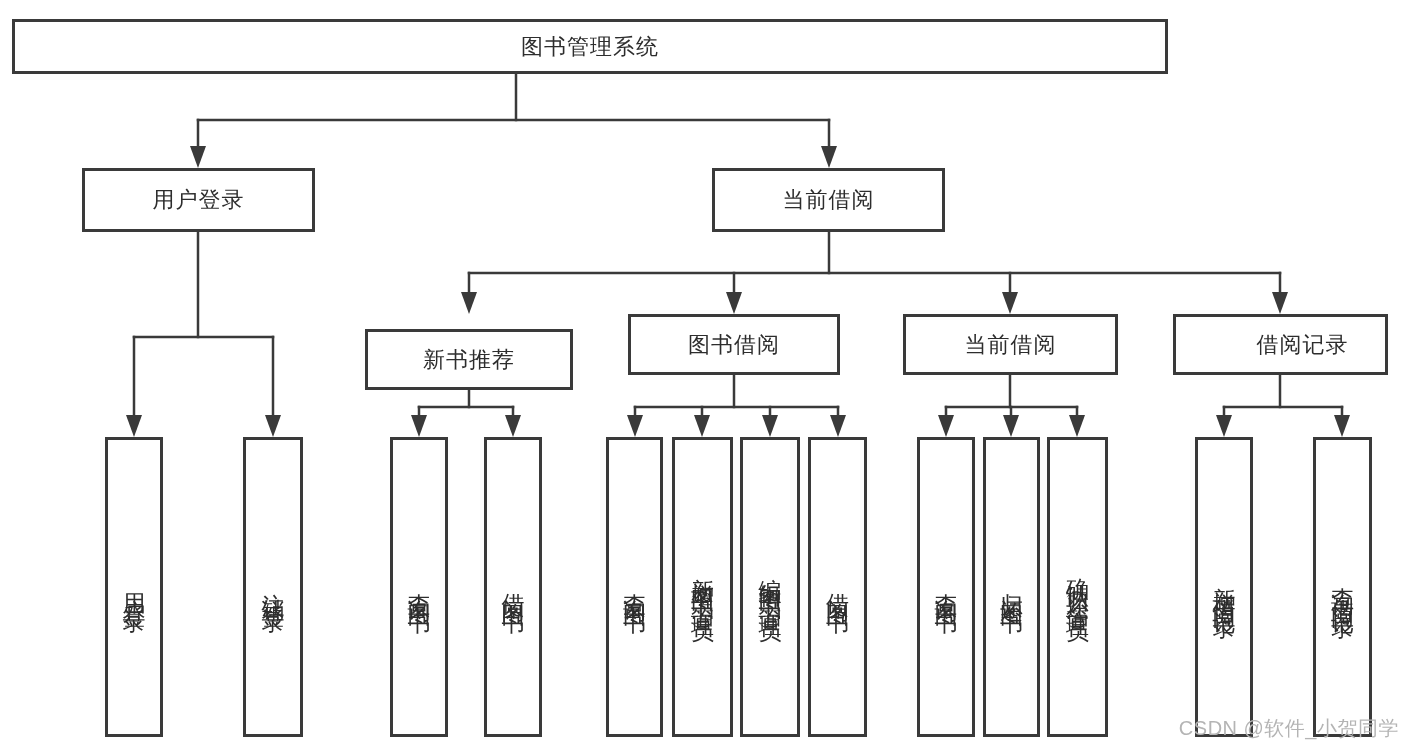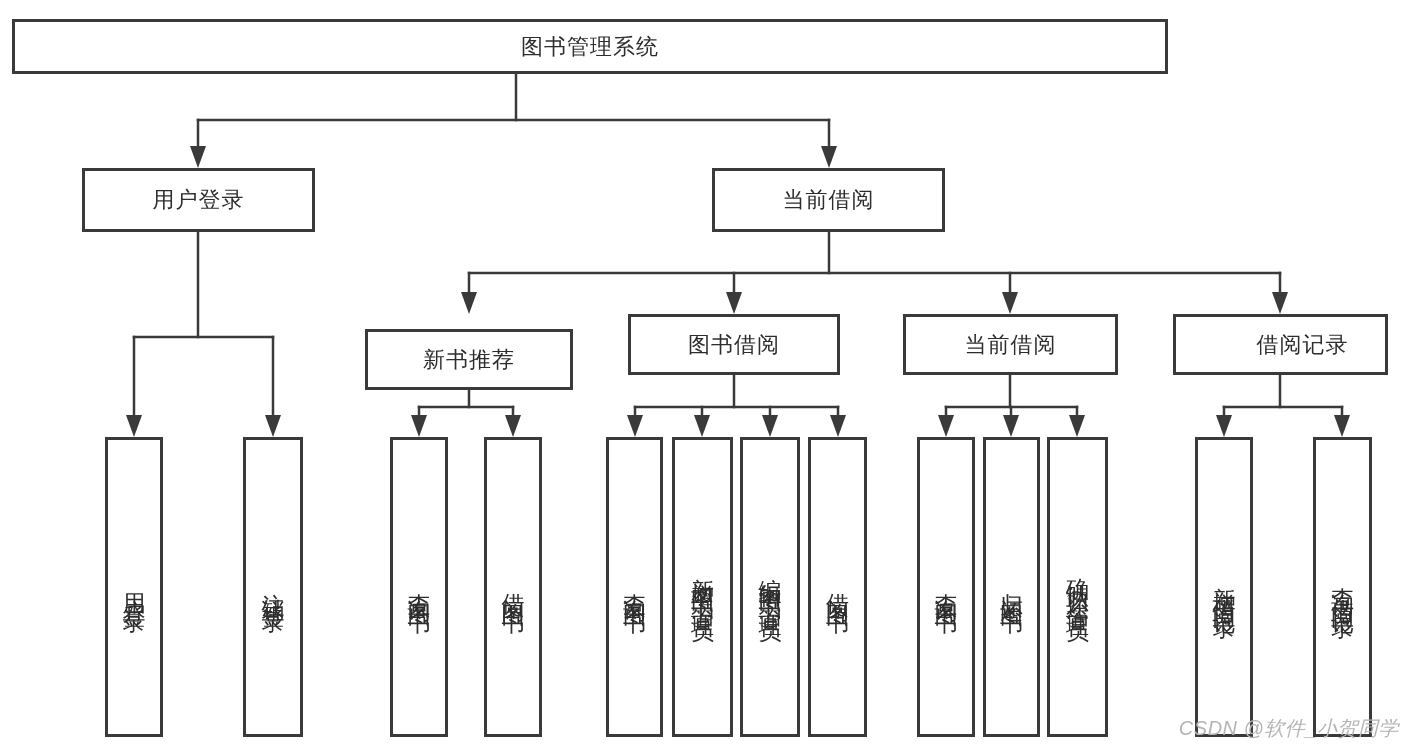--- a/index.html
+++ b/index.html
@@ -44,21 +44,20 @@
   }
   #watermark {
     position: absolute;
     top: 715px;
     right: 6px;
     font-size: 20px;
     color: #b4b4b4;
     letter-spacing: 0.5px;
     z-index: 2;
     white-space: nowrap;
-    font-style: italic;
   }
   .wire { stroke: #3a3a3a; stroke-width: 2.5; stroke-linecap: square; }
   .head { fill: #3a3a3a; stroke: none; }
 </style>
 </head>
 <body>
 
 <div id="canvas">
 
   <svg id="wires" width="1405" height="747" viewBox="0 0 1405 747">

